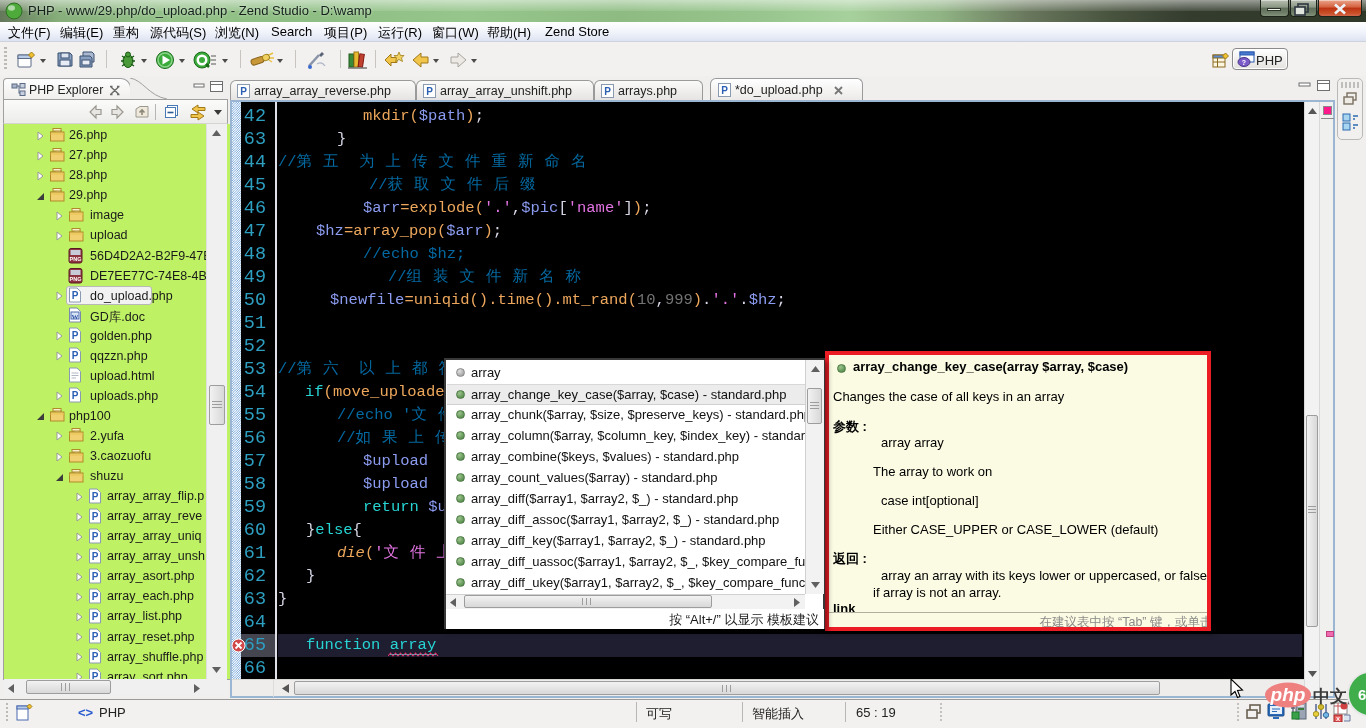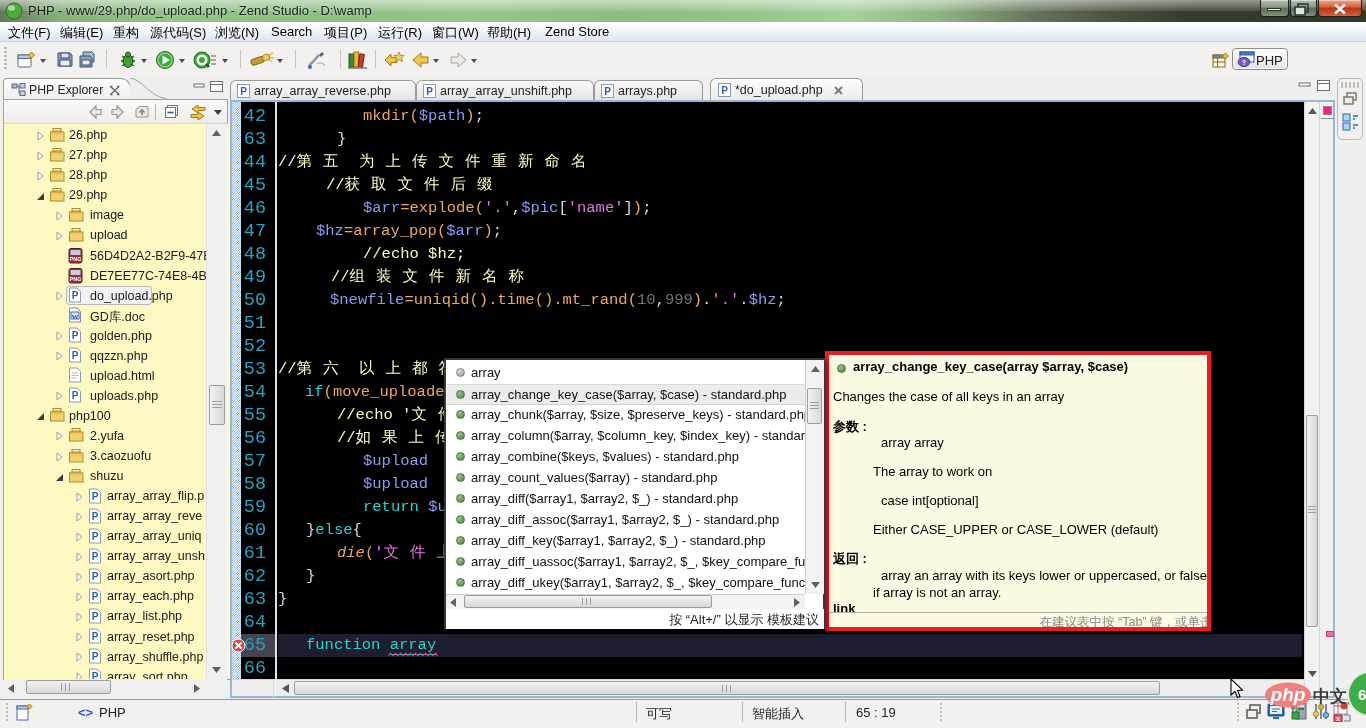--- a/index.html
+++ b/index.html
@@ -20,39 +20,39 @@
 #menubar span{position:absolute;top:2px}
 
 #toolbar{position:absolute;left:0;top:42px;width:1366px;height:34px;background:#f2f1ef}
 .tsep{position:absolute;top:50px;width:1px;height:18px;background:#c8c5c1}
 .grip{position:absolute;top:47px;width:3px;height:24px;background:repeating-linear-gradient(#bdbab5 0 2px,#f2f1ef 2px 4px)}
 .darr{position:absolute;width:0;height:0;border-left:3.5px solid transparent;border-right:3.5px solid transparent;border-top:4px solid #4a4a4a;top:59px}
 
 #lpanel{position:absolute;left:3px;top:78px;width:225px;height:619px}
 #lp-tab{position:absolute;left:0;top:0;width:128px;height:22px;border:1px solid #a0a0a0;border-bottom:none;border-radius:4px 10px 0 0;background:linear-gradient(#fdfdfd,#efeeec)}
 #lp-head{position:absolute;left:0;top:21px;width:225px;height:25px;background:linear-gradient(#fbfbfa,#ececea);border:1px solid #a0a0a0;border-bottom:1px solid #d6d4d1}
-#lp-body{position:absolute;left:0;top:46px;width:268px;height:556px;background:#fef9c3;border:1px solid #a0a0a0;border-top:none}
+#lp-body{position:absolute;left:0;top:46px;width:268px;height:556px;background:#bef264;border:1px solid #a0a0a0;border-top:none}
 #lp-hsb{position:absolute;left:1px;top:601px;width:223px;height:16px;background:#f0f0f0}
 .treerow{position:absolute;height:20px;font-size:12.5px;color:#1a1a1a;white-space:nowrap}
 .sbthumb{position:absolute;background:linear-gradient(90deg,#f2f2f2,#d8d8d8);border:1px solid #9d9d9d;border-radius:2px}
 .sbthumbh{position:absolute;background:linear-gradient(#f2f2f2,#d8d8d8);border:1px solid #9d9d9d;border-radius:2px}
 
 #editor{position:absolute;left:230px;top:78px;width:1105px;height:624px}
 #etabs{position:absolute;left:0;top:0;width:1105px;height:22px}
 .etab{position:absolute;top:2px;height:20px;border:1px solid #9a9a9a;border-bottom:none;border-radius:6px 6px 0 0;background:linear-gradient(#fafaf9,#e6e4e2);font-size:12.5px;color:#222;white-space:nowrap}
 .etab.act{top:0;height:22px;background:linear-gradient(#ffffff,#eceae8);z-index:3}
 #ebody{position:absolute;left:0;top:22px;width:1105px;height:598px;background:#9ab6d3}
 #ebody-in{position:absolute;left:2px;top:2px;width:1101px;height:594px;background:#000}
 #ruler{position:absolute;left:0;top:0;width:9px;height:577px;background:#fff;background-image:linear-gradient(45deg,#6ba0d8 25%,transparent 25%,transparent 75%,#6ba0d8 75%),linear-gradient(45deg,#6ba0d8 25%,transparent 25%,transparent 75%,#6ba0d8 75%);background-size:2.4px 2.4px;background-position:0 0,1.2px 1.2px}
 #gutter{position:absolute;left:9px;top:0;width:31px;height:577px;overflow:hidden}
 #gutline{position:absolute;left:43px;top:0;width:1.5px;height:577px;background:#e0e0e8}
 .lnum{position:absolute;left:0;width:25px;text-align:right;font-family:"Liberation Mono",monospace;font-size:18.5px;line-height:23px;color:#2d9fc1}
 #code{position:absolute;left:42px;top:0;width:1028px;height:577px;overflow:hidden}
 .cl{position:absolute;left:4px;font-family:"Liberation Mono",monospace;font-size:15.5px;line-height:23px;height:23px;white-space:pre;color:#d8d8e8}
-.cm{color:#fef9c3}.cjk{letter-spacing:11px}.vr{color:#8b9bf0}.kw{color:#27d3d3}.fn{color:#eda75c}.st{color:#e273e2}.nm{color:#737373}.wh{color:#d8d8e8}
+.cm{color:#0369a1}.cjk{letter-spacing:11px}.vr{color:#8b9bf0}.kw{color:#27d3d3}.fn{color:#eda75c}.st{color:#e273e2}.nm{color:#737373}.wh{color:#d8d8e8}
 #curline{position:absolute;left:46px;top:531.5px;width:1024px;height:23px;background:#1e1e30}
 #curgut{position:absolute;left:9px;top:531.5px;width:34px;height:23px;background:#45454f}
 
 #ehsb{position:absolute;left:0;top:577px;width:1072px;height:17px;background:#eeedec;border-top:1px solid #d8d8d4}
 
 #evsb{position:absolute;left:1072px;top:0px;width:15px;height:594px;background:#f2f2f2;border-left:1px solid #dadada}
 #eover{position:absolute;left:1087px;top:0px;width:14px;height:594px;background:#f0f0ef;border-left:1px solid #d8d8d8}
 
 #rpanel{position:absolute;left:1337px;top:78px;width:26px;height:62px;background:#f1f0ee;border:1px solid #b9b9b9;border-radius:5px}
 
@@ -642,25 +642,25 @@
 <div class="lnum" style="top:485.5px">63</div>
 <div class="lnum" style="top:508.5px">64</div>
 <div class="lnum" style="top:531.5px">65</div>
 <div class="lnum" style="top:554.5px">66</div>
 </div>
 <div id="gutline"></div>
 <div id="code">
 <div class="cl" style="top:2.5px;padding-left:85px"><span class="fn">mkdir(</span><span class="vr">$path</span><span class="fn">)</span><span class="wh">;</span></div>
 <div class="cl" style="top:25.5px;padding-left:59px"><span class="wh">}</span></div>
 <div class="cl" style="top:48.5px;padding-left:0px"><span class="cm">//<span class="cjk">第五</span> <span class="cjk">为上传文件重新命名</span></span></div>
-<div class="cl" style="top:71.5px;padding-left:48px"><span class="cm">//<span class="cjk">获取文件后缀</span></span></div>
+<div class="cl" style="top:71.5px;padding-left:91px"><span class="cm">//<span class="cjk">获取文件后缀</span></span></div>
 <div class="cl" style="top:94.5px;padding-left:85px"><span class="vr">$arr</span><span class="fn">=explode(</span><span class="st">'.'</span><span class="wh">,</span><span class="vr">$pic</span><span class="wh">[</span><span class="st">'name'</span><span class="wh">]</span><span class="fn">)</span><span class="wh">;</span></div>
 <div class="cl" style="top:117.5px;padding-left:38px"><span class="vr">$hz</span><span class="fn">=array_pop(</span><span class="vr">$arr</span><span class="fn">)</span><span class="wh">;</span></div>
 <div class="cl" style="top:140.5px;padding-left:85px"><span class="cm">//echo $hz;</span></div>
-<div class="cl" style="top:163.5px;padding-left:53px"><span class="cm">//<span class="cjk">组装文件新名称</span></span></div>
+<div class="cl" style="top:163.5px;padding-left:110px"><span class="cm">//<span class="cjk">组装文件新名称</span></span></div>
 <div class="cl" style="top:186.5px;padding-left:52px"><span class="vr">$newfile</span><span class="fn">=uniqid().time().mt_rand(</span><span class="nm">10</span><span class="wh">,</span><span class="nm">999</span><span class="fn">)</span><span class="wh">.</span><span class="st">'.'</span><span class="wh">.</span><span class="vr">$hz</span><span class="wh">;</span></div>
 <div class="cl" style="top:232.5px;padding-left:0px"></div>
 <div class="cl" style="top:255.5px;padding-left:0px"><span class="cm">//<span class="cjk">第六</span> <span class="cjk">以上都符合要求</span></span></div>
 <div class="cl" style="top:278.5px;padding-left:27px"><span class="kw">if</span><span class="fn">(move_uploaded</span></div>
 <div class="cl" style="top:301.5px;padding-left:59px"><span class="cm">//echo '<span class="cjk">文件</span></span></div>
 <div class="cl" style="top:324.5px;padding-left:59px"><span class="cm">//<span class="cjk">如果上传成功</span></span></div>
 <div class="cl" style="top:347.5px;padding-left:85px"><span class="vr">$upload</span></div>
 <div class="cl" style="top:370.5px;padding-left:85px"><span class="vr">$upload</span></div>
 <div class="cl" style="top:393.5px;padding-left:85px"><span class="kw">return</span><span class="wh"> </span><span class="vr">$u</span></div>
 <div class="cl" style="top:416.5px;padding-left:28px"><span class="wh">}</span><span class="kw">else</span><span class="wh">{</span></div>

